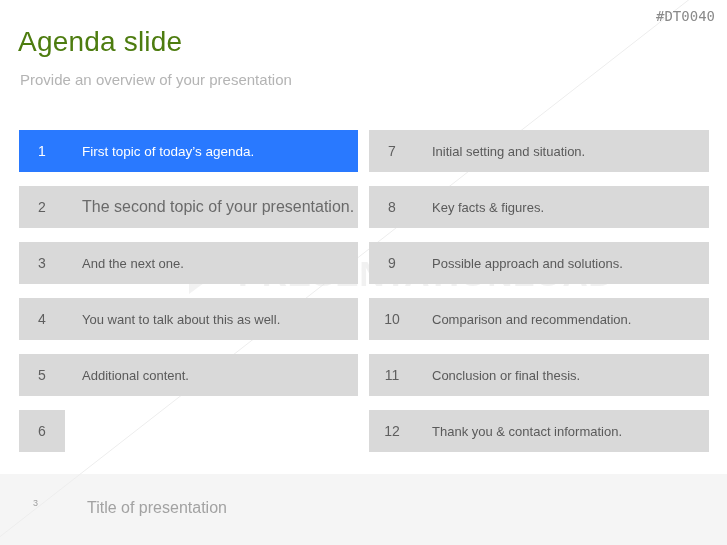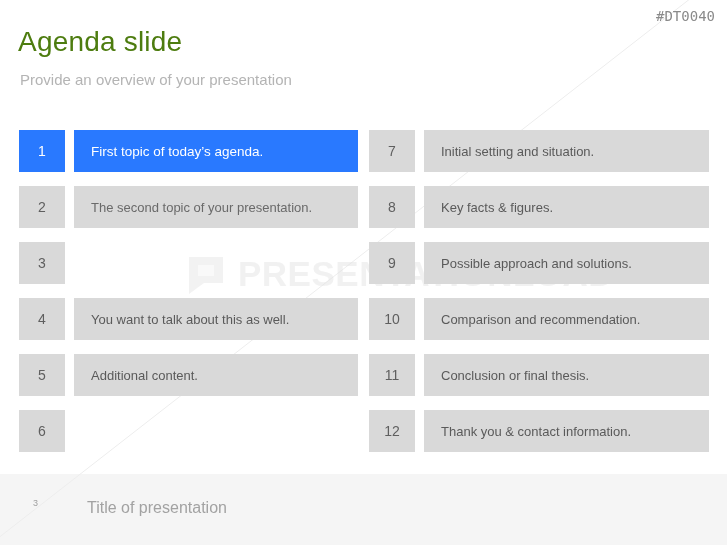--- a/index.html
+++ b/index.html
@@ -124,21 +124,20 @@
     width: 46px;
     flex: 0 0 46px;
     background: #d9d9d9;
     display: flex;
     align-items: center;
     justify-content: center;
     font-size: 14px;
     color: #5f5f5f;
   }
   .bar {
-    margin-left: 9px;
     flex: 1 1 auto;
     background: #d9d9d9;
     display: flex;
     align-items: center;
     padding-left: 17px;
     box-sizing: border-box;
     font-size: 13px;
     color: #5a5a5a;
   }
 
@@ -148,21 +147,21 @@
     color: #ffffff;
   }
   .row.active .bar {
     background: #2979ff;
     color: #ffffff;
     font-size: 13.5px;
   }
 
   
   .row.small .bar {
-    font-size: 13px;
+    font-size: 16px;
     color: #6a6a6a;
   }
 
   
   .page-num {
     position: absolute;
     left: 33px;
     top: 498px;
     font-size: 9px;
     color: #a0a0a0;
@@ -231,20 +230,21 @@
         <div class="bar">First topic of today’s agenda.</div>
       </div>
 
       <div class="row small">
         <div class="num">2</div>
         <div class="bar">The second topic of your presentation.</div>
       </div>
 
       <div class="row">
         <div class="num">3</div>
+        <div class="bar">And the next one.</div>
       </div>
 
       <div class="row">
         <div class="num">4</div>
         <div class="bar">You want to talk about this as well.</div>
       </div>
 
       <div class="row">
         <div class="num">5</div>
         <div class="bar">Additional content.</div>

